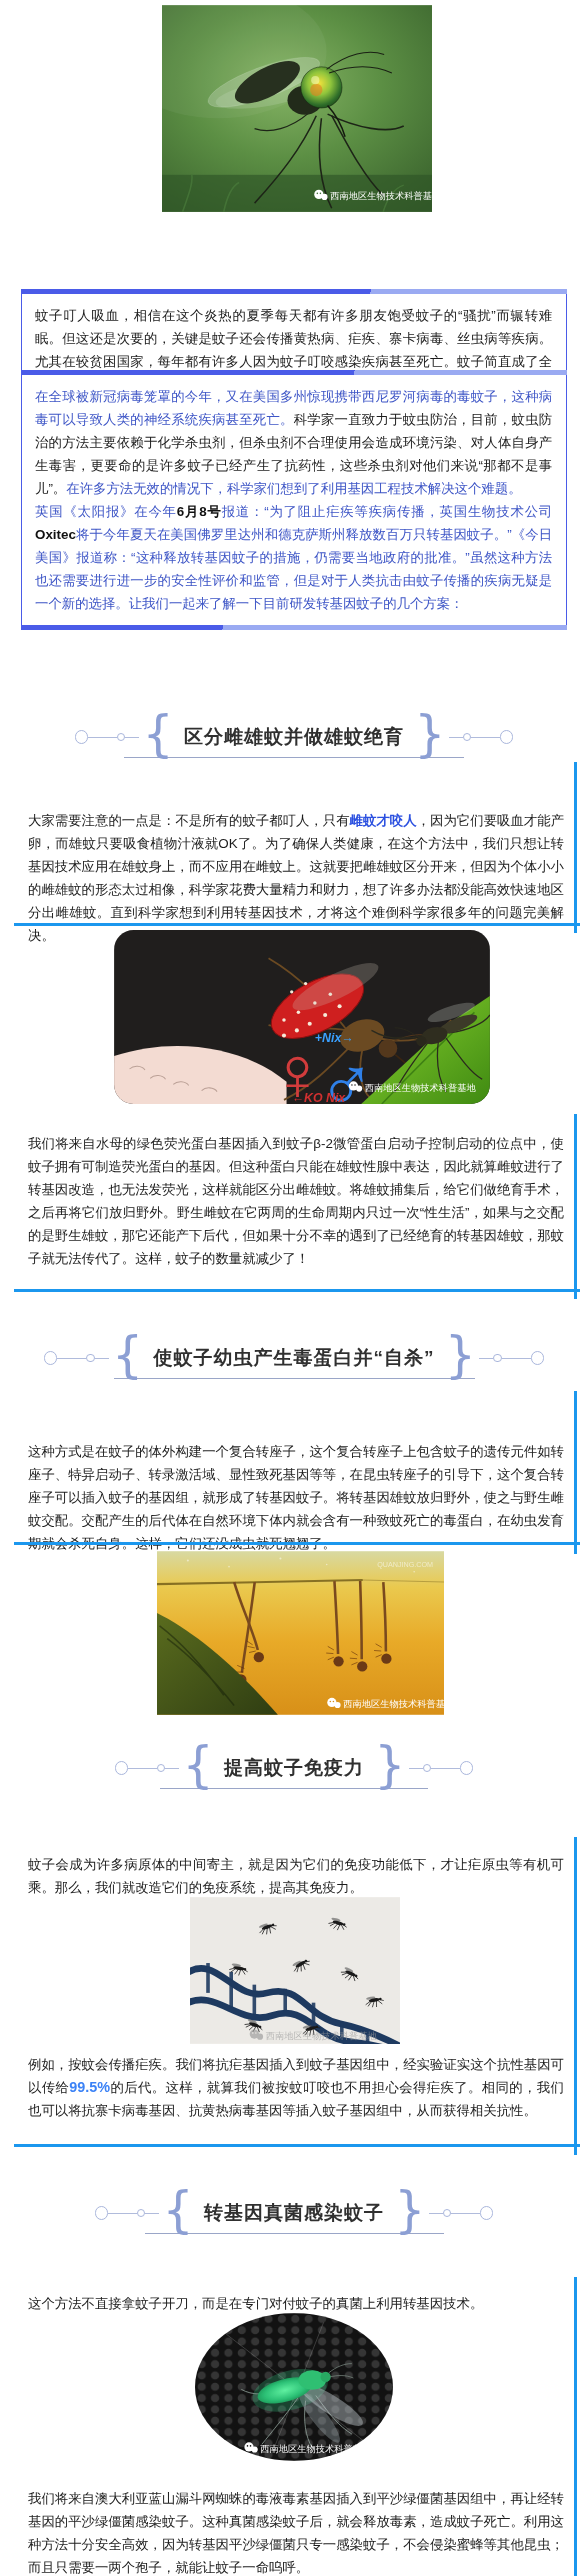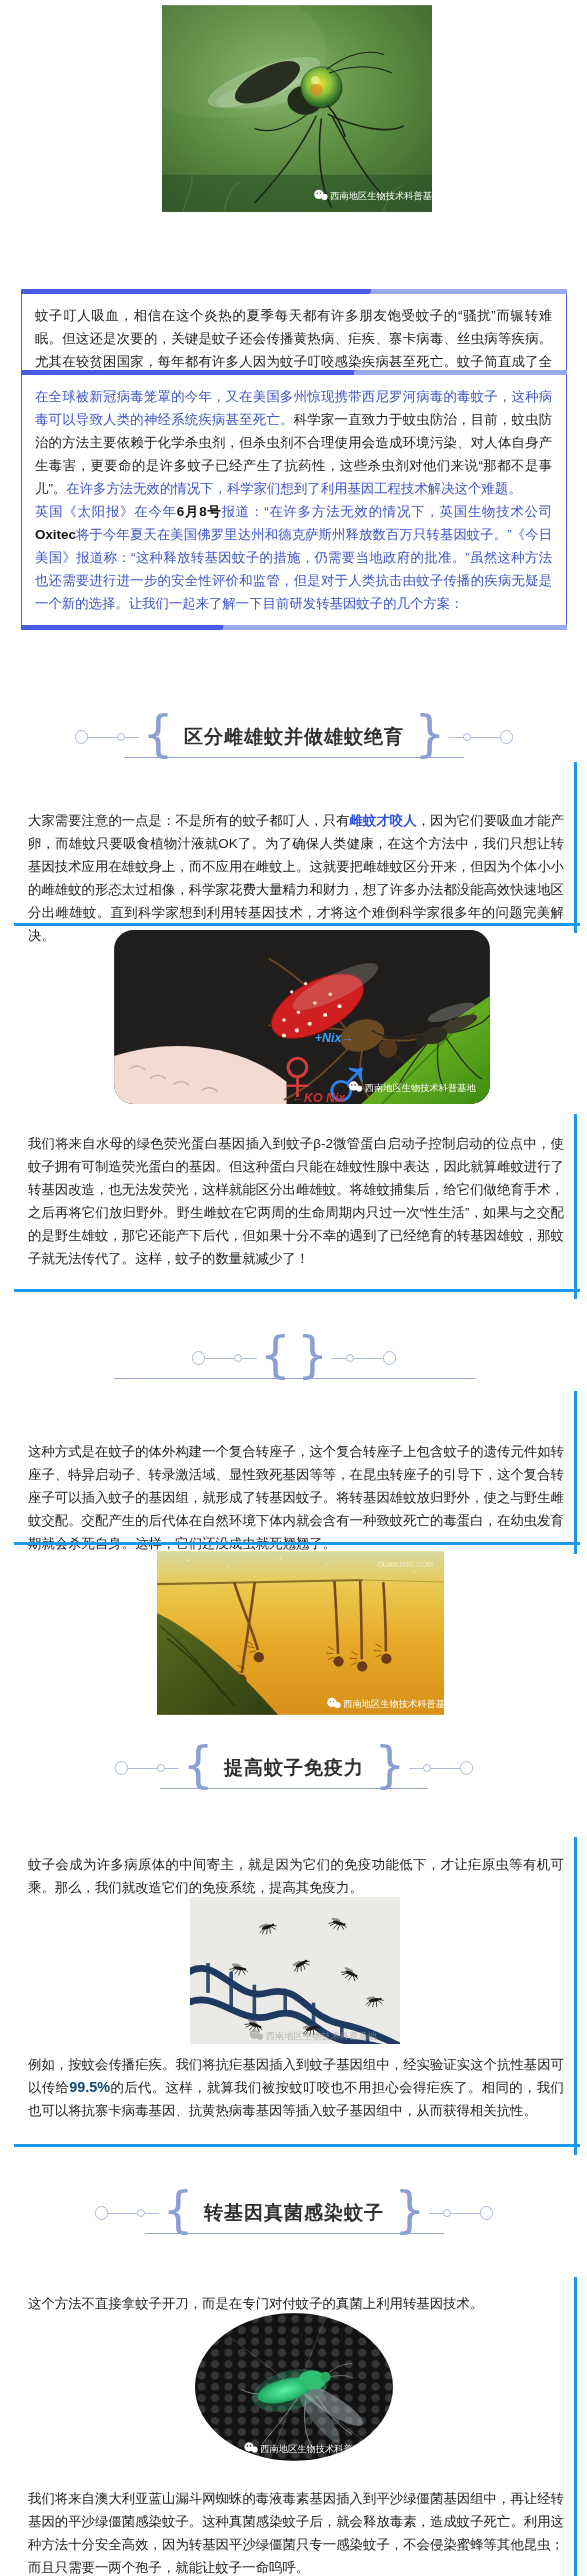--- a/index.html
+++ b/index.html
@@ -24,21 +24,21 @@
                 background:#fff;padding:10.3px 13.4px 9.3px 13.4px;}
   .callout-body p{margin:0;font-size:13.4px;line-height:23px;color:#1c1c1c;text-align:justify;}
   .t-blue{color:#3d55c6;}
   .t-bold-dark{color:#111;font-weight:bold;}
 
   
   .tblock{position:absolute;left:28px;width:536px;font-size:13.4px;line-height:23px;
           color:#1c1c1c;text-align:justify;}
   .tblock p{margin:0;}
   .hl-blue{color:#2b50e0;font-weight:bold;}
-  .num-bold{color:#0c4a6e;font-weight:bold;font-size:14.4px;}
+  .num-bold{color:#3b82f6;font-weight:bold;font-size:14.4px;}
 
   
   .vline{position:absolute;left:574px;width:2.6px;background:#1b97ee;}
   .hline{position:absolute;left:14.4px;width:566px;height:2.6px;background:#1b97ee;}
 
   
   .sec-head{position:absolute;left:0;width:588px;text-align:center;}
   .sec-row{display:flex;align-items:center;justify-content:center;}
   .c-big{width:11.3px;height:11.3px;border:1px solid #a9b6dc;border-radius:50%;flex:none;background:#fff;}
   .c-sm{width:6.2px;height:6.2px;border:1px solid #a9b6dc;border-radius:50%;flex:none;background:#fff;}
@@ -109,21 +109,21 @@
     <div class="callout-body">
       <p>蚊子叮人吸血，相信在这个炎热的夏季每天都有许多朋友饱受蚊子的“骚扰”而辗转难眠。但这还是次要的，关键是蚊子还会传播黄热病、疟疾、寨卡病毒、丝虫病等疾病。尤其在较贫困国家，每年都有许多人因为蚊子叮咬感染疾病甚至死亡。蚊子简直成了全人类的“公敌”。</p>
     </div>
     <div class="bar b1b"></div>
   </div>
 
   <div class="callout" style="top:370px;">
     <div class="bar b2t"></div>
     <div class="callout-body">
       <p><span class="t-blue">在全球被新冠病毒笼罩的今年，又在美国多州惊现携带西尼罗河病毒的毒蚊子，这种病毒可以导致人类的神经系统疾病甚至死亡。</span><span>科学家一直致力于蚊虫防治，目前，蚊虫防治的方法主要依赖于化学杀虫剂，但杀虫剂不合理使用会造成环境污染、对人体自身产生毒害，更要命的是许多蚊子已经产生了抗药性，这些杀虫剂对他们来说“那都不是事儿”。</span><span class="t-blue">在许多方法无效的情况下，科学家们想到了利用基因工程技术解决这个难题。</span></p>
-      <p><span class="t-blue">英国《太阳报》在今年</span><span class="t-bold-dark">6月8号</span><span class="t-blue">报道：“在许多方法无效的情况下，英国生物技术公司</span><span class="t-bold-dark">Oxitec</span><span class="t-blue">将于今年夏天在美国佛罗里达州和德克萨斯州释放数百万只转基因蚊子。”《今日美国》报道称：“这种释放转基因蚊子的措施，仍需要当地政府的批准。”虽然这种方法也还需要进行进一步的安全性评价和监管，但是对于人类抗击由蚊子传播的疾病无疑是一个新的选择。让我们一起来了解一下目前研发转基因蚊子的几个方案：</span></p>
+      <p><span class="t-blue">英国《太阳报》在今年</span><span class="t-bold-dark">6月8号</span><span class="t-blue">报道：“为了阻止疟疾等疾病传播，英国生物技术公司</span><span class="t-bold-dark">Oxitec</span><span class="t-blue">将于今年夏天在美国佛罗里达州和德克萨斯州释放数百万只转基因蚊子。”《今日美国》报道称：“这种释放转基因蚊子的措施，仍需要当地政府的批准。”虽然这种方法也还需要进行进一步的安全性评价和监管，但是对于人类抗击由蚊子传播的疾病无疑是一个新的选择。让我们一起来了解一下目前研发转基因蚊子的几个方案：</span></p>
     </div>
     <div class="bar b2b"></div>
   </div>
 
   <div class="sec-head" style="top:710px;">
     <div class="sec-row">
       <span class="c-big"></span>
         <span class="ln"></span>
         <span class="c-sm"></span>
         <span class="ln ln-s"></span>
@@ -211,20 +211,21 @@
   </div>
   <div class="hline" style="top:1289px;"></div>
 
   <div class="sec-head" style="top:1331px;">
     <div class="sec-row">
       <span class="c-big"></span>
         <span class="ln"></span>
         <span class="c-sm"></span>
         <span class="ln ln-s"></span>
       <span class="brace">{</span>
+      <h2 class="sec-title">使蚊子幼虫产生毒蛋白并“自杀”</h2>
       <span class="brace">}</span>
       <span class="ln ln-s"></span>
         <span class="c-sm"></span>
         <span class="ln"></span>
         <span class="c-big"></span>
     </div>
     <div class="sec-underline" style="width:361px;"></div>
   </div>
 
   <div class="vline" style="top:1391px;height:163px;"></div>

